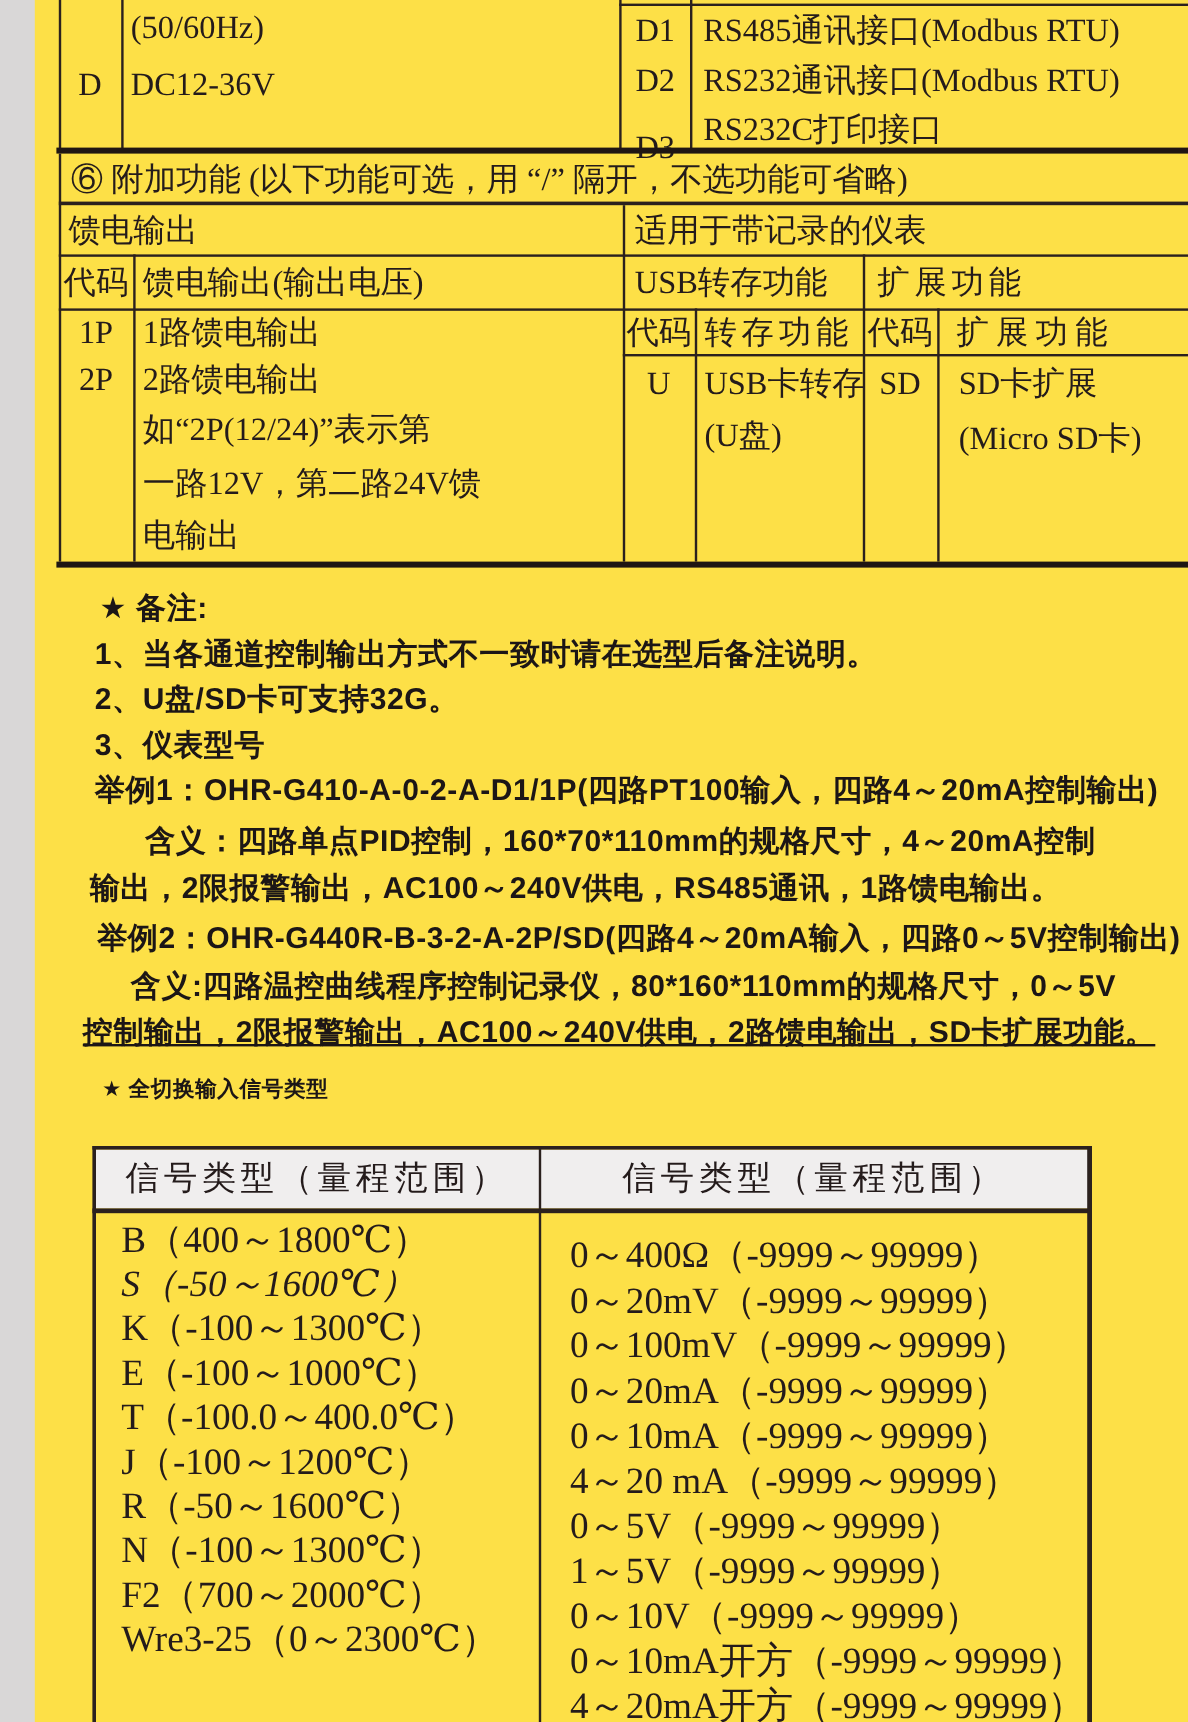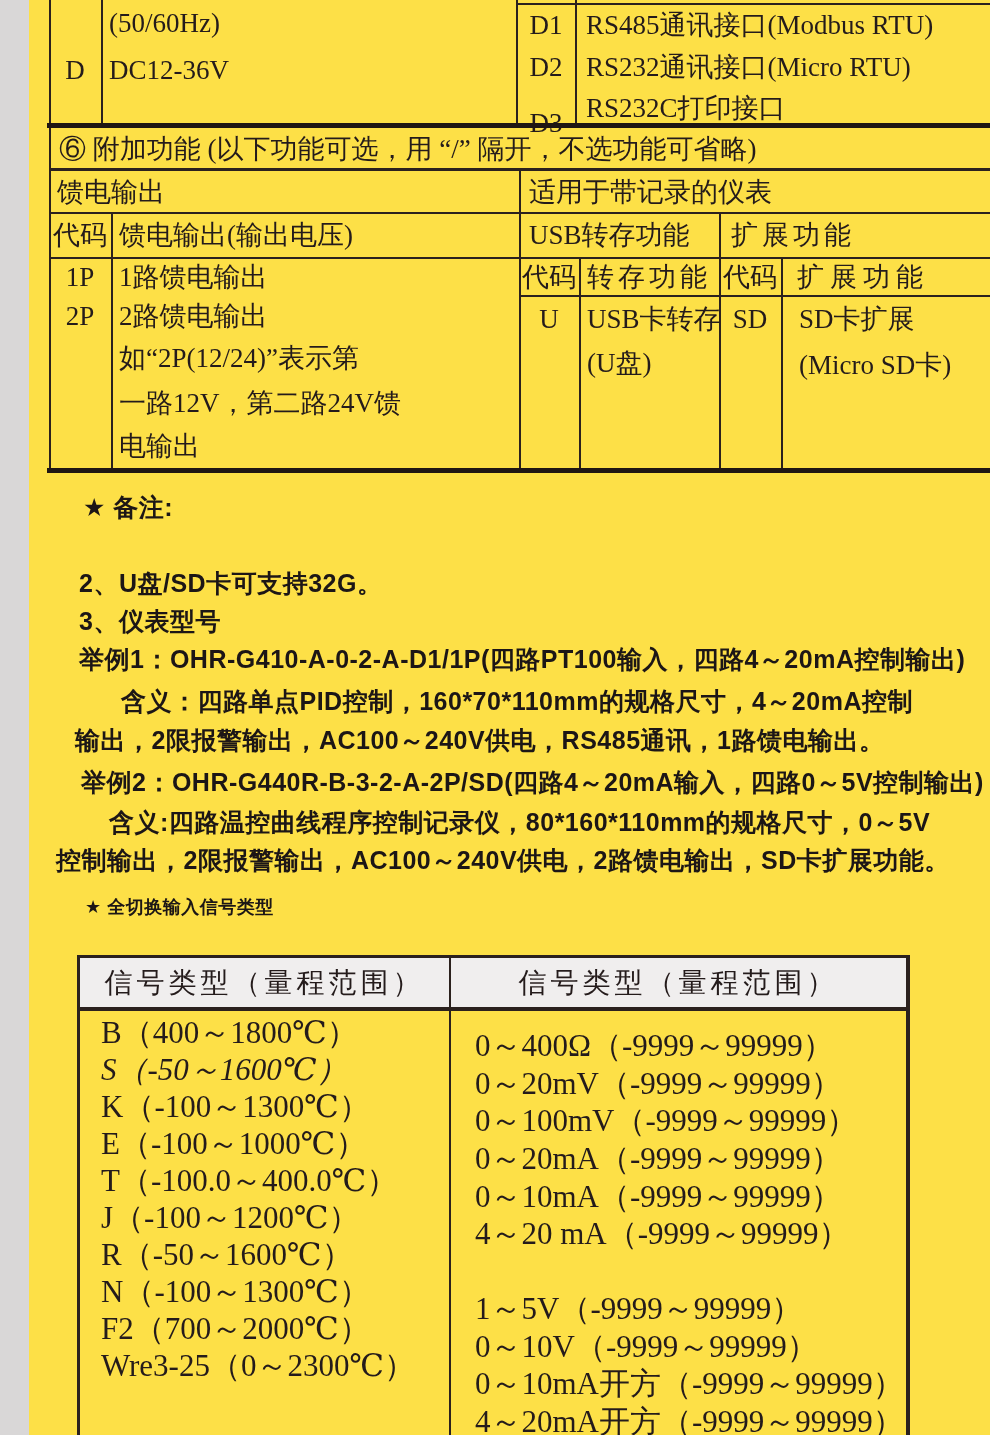--- a/index.html
+++ b/index.html
@@ -47,21 +47,21 @@
   <div class="vl" style="left:962px;top:0;width:3px;height:127px;"></div>
   <div class="hl" style="left:487px;top:3px;width:478px;height:2px;"></div>
 
   <div class="t serif28" style="left:80px;top:10px;">(50/60Hz)</div>
   <div class="t serif28 center" style="left:20px;top:57px;width:52px;">D</div>
   <div class="t serif28" style="left:80px;top:57px;">DC12-36V</div>
 
   <div class="t serif28 center" style="left:489px;top:12px;width:56px;">D1</div>
   <div class="t serif28" style="left:557px;top:12px;">RS485通讯接口(Modbus RTU)</div>
   <div class="t serif28 center" style="left:489px;top:54px;width:56px;">D2</div>
-  <div class="t serif28" style="left:557px;top:54px;">RS232通讯接口(Micro RTU)</div>
+  <div class="t serif28" style="left:557px;top:54px;">RS232通讯接口(Modbus RTU)</div>
   <div class="t serif28 center" style="left:489px;top:110px;width:56px;">D3</div>
   <div class="t serif28" style="left:557px;top:95px;">RS232C打印接口</div>
 
   <div class="hl heavy" style="left:18px;top:123px;width:948px;height:5px;"></div>
   <div class="t serif28" style="left:30px;top:136px;">⑥ 附加功能 (以下功能可选，用 “/” 隔开，不选功能可省略)</div>
   <div class="hl" style="left:20px;top:168px;width:945px;height:3px;"></div>
 
   <div class="vl" style="left:20px;top:128px;width:2px;height:340px;"></div>
   <div class="vl" style="left:962px;top:128px;width:3px;height:340px;"></div>
   <div class="vl" style="left:490px;top:171px;width:2px;height:297px;"></div>
@@ -99,30 +99,31 @@
   <div class="t serif28 center" style="left:490px;top:306px;width:60px;">U</div>
   <div class="t serif28" style="left:558px;top:306px;">USB卡转存</div>
   <div class="t serif28" style="left:558px;top:350px;">(U盘)</div>
   <div class="t serif28 center" style="left:690px;top:306px;width:62px;">SD</div>
   <div class="t serif28" style="left:770px;top:306px;">SD卡扩展</div>
   <div class="t serif28" style="left:770px;top:352px;">(Micro SD卡)</div>
 
   <div class="hl heavy" style="left:18px;top:468px;width:948px;height:5px;"></div>
 
   <div class="t sans note" style="left:54px;top:495px;">★ 备注:</div>
+  <div class="t sans note" style="left:50px;top:533px;">1、当各通道控制输出方式不一致时请在选型后备注说明。</div>
   <div class="t sans note" style="left:50px;top:571px;">2、U盘/SD卡可支持32G。</div>
   <div class="t sans note" style="left:50px;top:609px;">3、仪表型号</div>
 
   <div class="t sans note" style="left:50px;top:647px;">举例1：OHR-G410-A-0-2-A-D1/1P(四路PT100输入，四路4～20mA控制输出)</div>
   <div class="t sans note" style="left:92px;top:689px;">含义：四路单点PID控制，160*70*110mm的规格尺寸，4～20mA控制</div>
   <div class="t sans note" style="left:46px;top:728px;">输出，2限报警输出，AC100～240V供电，RS485通讯，1路馈电输出。</div>
 
   <div class="t sans note" style="left:52px;top:770px;">举例2：OHR-G440R-B-3-2-A-2P/SD(四路4～20mA输入，四路0～5V控制输出)</div>
   <div class="t sans note" style="left:80px;top:810px;">含义:四路温控曲线程序控制记录仪，80*160*110mm的规格尺寸，0～5V</div>
-  <div class="t sans note" style="left:27px;top:848px;">控制输出，2限报警输出，AC100～240V供电，2路馈电输出，SD卡扩展功能。</div>
+  <div class="t sans note" style="left:40px;top:848px;text-decoration:underline;">控制输出，2限报警输出，AC100～240V供电，2路馈电输出，SD卡扩展功能。</div>
 
   <div class="t sans" style="left:56px;top:898px;font-size:18px;">★ 全切换输入信号类型</div>
 
   <div class="hdrbg" style="left:50px;top:958px;width:828px;height:49px;"></div>
   <div class="hl" style="left:48px;top:955px;width:833px;height:3px;"></div>
   <div class="hl" style="left:48px;top:1007px;width:833px;height:4px;"></div>
   <div class="vl" style="left:48px;top:955px;width:3px;height:480px;"></div>
   <div class="vl" style="left:420px;top:955px;width:2px;height:480px;"></div>
   <div class="vl" style="left:877px;top:955px;width:4px;height:480px;"></div>
 
@@ -139,18 +140,19 @@
   <div class="t serif29" style="left:72px;top:1276px;">N（-100～1300℃）</div>
   <div class="t serif29" style="left:72px;top:1313px;">F2（700～2000℃）</div>
   <div class="t serif29" style="left:72px;top:1350px;">Wre3-25（0～2300℃）</div>
 
   <div class="t serif29" style="left:446px;top:1030px;">0～400Ω（-9999～99999）</div>
   <div class="t serif29" style="left:446px;top:1068px;">0～20mV（-9999～99999）</div>
   <div class="t serif29" style="left:446px;top:1105px;">0～100mV（-9999～99999）</div>
   <div class="t serif29" style="left:446px;top:1143px;">0～20mA（-9999～99999）</div>
   <div class="t serif29" style="left:446px;top:1181px;">0～10mA（-9999～99999）</div>
   <div class="t serif29" style="left:446px;top:1218px;">4～20 mA（-9999～99999）</div>
+  <div class="t serif29" style="left:446px;top:1256px;">0～5V（-9999～99999）</div>
   <div class="t serif29" style="left:446px;top:1293px;">1～5V（-9999～99999）</div>
   <div class="t serif29" style="left:446px;top:1331px;">0～10V（-9999～99999）</div>
   <div class="t serif29" style="left:446px;top:1368px;">0～10mA开方（-9999～99999）</div>
   <div class="t serif29" style="left:446px;top:1406px;">4～20mA开方（-9999～99999）</div>
 
 </div>
 
 </body></html>

